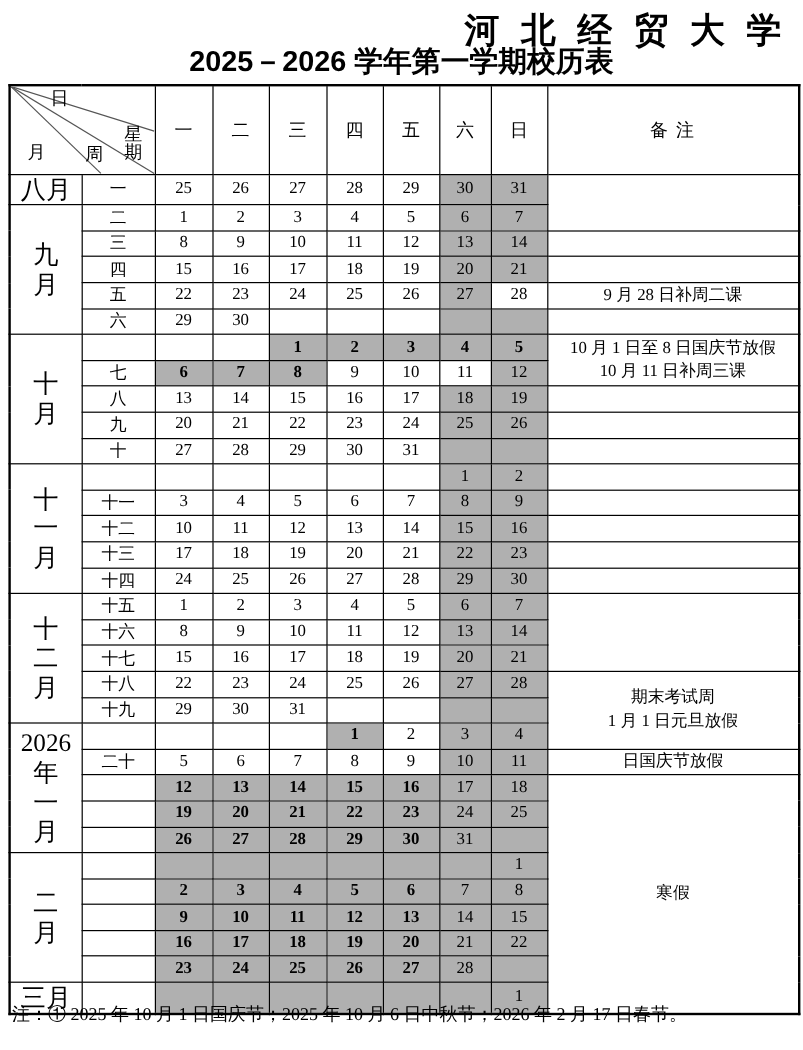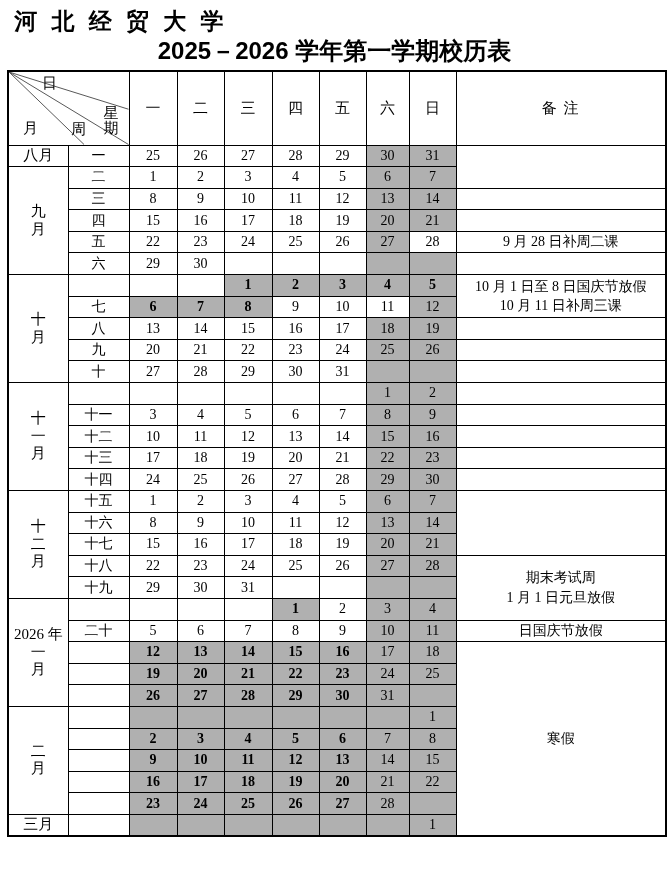--- a/index.html
+++ b/index.html
@@ -1,36 +1,36 @@
 <!DOCTYPE html>
 <html><head>
 <meta charset="utf-8">
 <style>
   html,body{margin:0;padding:0;background:#fff;}
   body{width:669px;height:875px;position:relative;color:#000;
        font-family:"Liberation Serif","DejaVu Serif",serif;}
-  .title{position:absolute;top:6px;left:0;width:100%;text-align:left;
+  .title{position:absolute;top:6px;left:0;width:100%;text-align:right;
          font-family:"Liberation Sans","DejaVu Sans",sans-serif;
-         font-size:23px;font-weight:bold;letter-spacing:0.62em;text-indent:0.62em;}
+         font-size:29px;font-weight:bold;letter-spacing:0.62em;text-indent:0.62em;}
   .subtitle{position:absolute;top:35px;left:0;width:100%;text-align:center;
          font-family:"Liberation Sans","DejaVu Sans",sans-serif;
          font-size:24px;font-weight:bold;}
   table.cal{position:absolute;left:7px;top:70px;width:658px;
          border-collapse:collapse;table-layout:fixed;border:2px solid #000;}
   .cal th,.cal td{border:1px solid #000;text-align:center;vertical-align:middle;
          padding:0;overflow:hidden;font-weight:normal;}
   .cal thead tr{height:74px;}
   .cal tbody tr{height:21.6px;}
   .wd{font-size:15px;}
   .remark-h{font-size:15px;letter-spacing:0.1em;}
   td.g{background:#b0b0b0;}
   td.b{font-weight:bold;}
   td.day{font-size:14px;}
   td.week-cell{font-size:14px;}
-  td.month-cell{font-size:15px;line-height:1.18;}
+  td.month-cell{font-size:21px;line-height:1.18;}
   td.remark-cell{font-size:14px;line-height:1.4;margin-top:41px;}
   th.corner{position:relative;}
   th.corner svg{position:absolute;left:0;top:0;width:100%;height:100%;}
   .corner .lab{position:absolute;font-size:15px;line-height:1;}
   .lab-day{left:33px;top:4px;}
   .lab-weekday{left:94px;top:3px;width:16px;line-height:18px;word-break:break-all;margin-top:31px;}
   .lab-month{left:14px;top:49px;}
   .lab-week{left:62px;top:50px;}
   .notes{position:absolute;left:10px;top:837px;font-size:15px;line-height:1.23;}
   .note-line2{padding-left:37px;}
@@ -458,13 +458,14 @@
         <td class="day g"></td>
         <td class="day g"></td>
         <td class="day g"></td>
         <td class="day g"></td>
         <td class="day g">1</td>
       </tr>
     </tbody>
 </table>
 
 <div class="notes">
+  <div>注：① 2025 年 10 月 1 日国庆节；2025 年 10 月 6 日中秋节；2026 年 2 月 17 日春节。</div>
 </div>
 
 </body></html>

